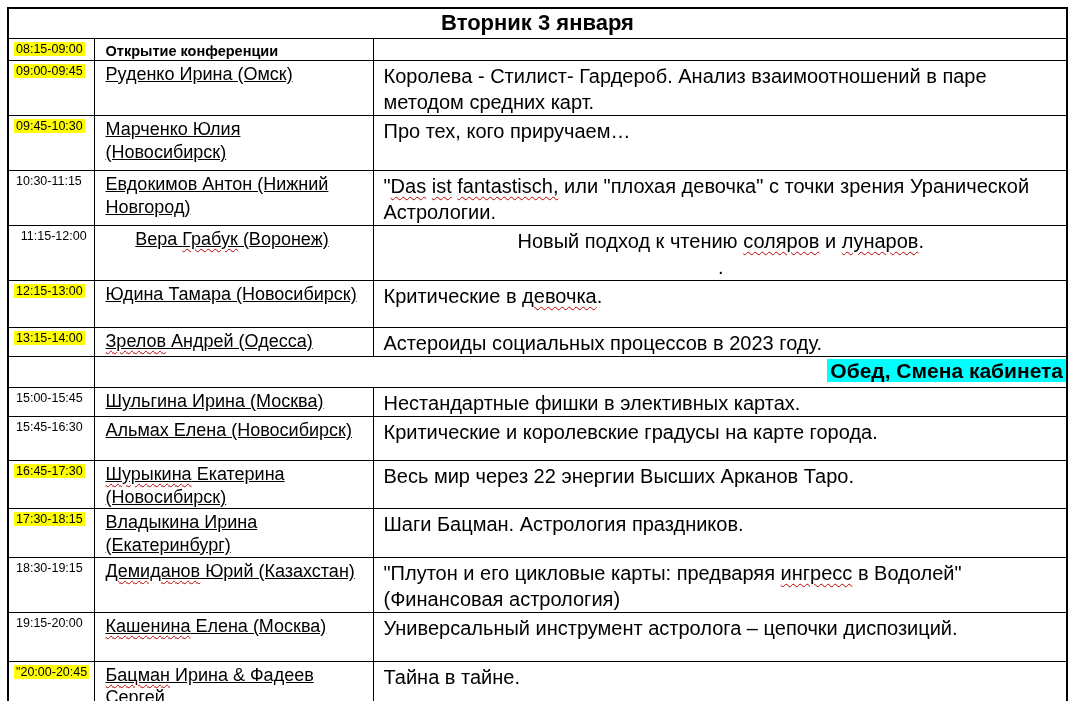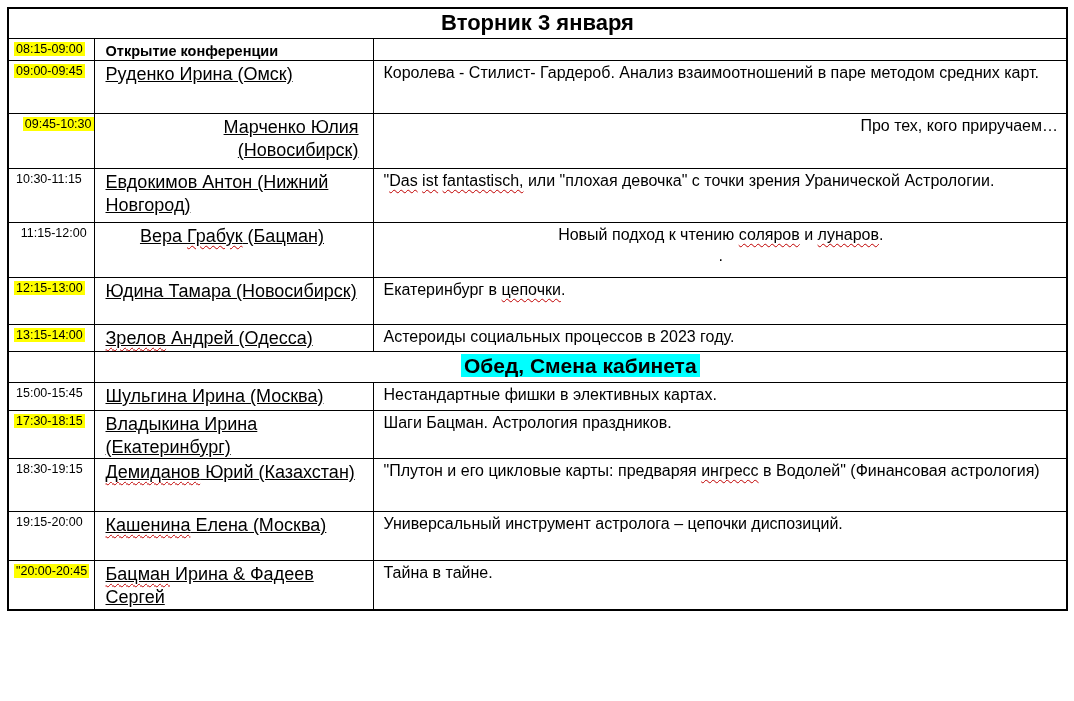--- a/index.html
+++ b/index.html
@@ -47,32 +47,32 @@
   }
   .time-chip { padding: 0 2px; }
   .time-chip.hl { background: var(--hl-yellow, #ffff00); }
   td.speaker-cell {
     font-size: 18px;
     line-height: 1.26;
     padding: 2px 14px 0 11px;
     text-decoration: underline;
   }
   td.topic-cell {
-    font-size: 16px;
+    font-size: 20px;
     line-height: 1.3;
     padding: 2px 8px 0 10px;
     white-space: pre-wrap;
   }
   td.opening-cell {
     font-weight: bold;
     font-size: 14.5px;
     padding: 4px 0 0 11px;
   }
   td.break-cell {
-    text-align: center;
+    text-align: right;
     padding-top: 2px;
   }
   .break-label {
     background: var(--hl-cyan, #00ffff);
     font-weight: bold;
     font-size: 21px;
     padding: 0 3px;
   }
   .sp {
     text-decoration-line: underline;
@@ -99,54 +99,64 @@
     <tr style="height: 22px; padding-left: 48px;">
           <td class="time-cell"><span class="time-chip hl">08:15-09:00</span></td>
           <td class="opening-cell"><span>Открытие конференции</span></td>
           <td></td>
         </tr>
         <tr style="height: 53px;">
           <td class="time-cell"><span class="time-chip hl">09:00-09:45</span></td>
           <td class="speaker-cell"><span>Руденко Ирина (Омск)</span></td>
           <td class="topic-cell"><span>Королева - Стилист- Гардероб. Анализ взаимоотношений в паре методом средних карт.</span></td>
         </tr>
-        <tr style="height: 55px; text-align: right;">
+        <tr style="height: 55px;">
           <td class="time-cell"><span class="time-chip hl">09:45-10:30</span></td>
           <td class="speaker-cell"><span>Марченко Юлия (Новосибирск)</span></td>
           <td class="topic-cell"><span>Про тех, кого приручаем…</span></td>
         </tr>
         <tr style="height: 54px;">
           <td class="time-cell"><span class="time-chip">10:30-11:15</span></td>
           <td class="speaker-cell"><span>Евдокимов Антон (Нижний Новгород)</span></td>
           <td class="topic-cell"><span>"</span><span class="sp">Das</span><span> </span><span class="sp">ist</span><span> </span><span class="sp">fantastisch,</span><span> или "плохая девочка" с точки зрения Уранической Астрологии.</span></td>
         </tr>
         <tr style="height: 55px; text-align: center;">
           <td class="time-cell"><span class="time-chip">11:15-12:00</span></td>
-          <td class="speaker-cell"><span>Вера </span><span class="sp">Грабук</span><span> (Бацман)</span></td>
+          <td class="speaker-cell"><span>Вера </span><span class="sp">Грабук</span><span> (Воронеж)</span></td>
           <td class="topic-cell"><span>Новый подход к чтению </span><span class="sp">соляров</span><span> и </span><span class="sp">лунаров</span><span>.
 .</span></td>
         </tr>
         <tr style="height: 47px;">
           <td class="time-cell"><span class="time-chip hl">12:15-13:00</span></td>
           <td class="speaker-cell"><span>Юдина Тамара (Новосибирск)</span></td>
-          <td class="topic-cell"><span>Екатеринбург в </span><span class="sp">цепочки</span><span>.</span></td>
+          <td class="topic-cell"><span>Критические в </span><span class="sp">девочка</span><span>.</span></td>
         </tr>
         <tr style="height: 27px;">
           <td class="time-cell"><span class="time-chip hl">13:15-14:00</span></td>
           <td class="speaker-cell"><span class="sp">Зрелов</span><span> Андрей (Одесса)</span></td>
           <td class="topic-cell"><span>Астероиды социальных процессов в 2023 году.</span></td>
         </tr>
         <tr style="height: 31px;">
           <td class="time-cell"></td>
           <td class="break-cell" colspan="2"><span class="break-label">Обед, Смена кабинета</span></td>
         </tr>
         <tr style="height: 28px;">
           <td class="time-cell"><span class="time-chip">15:00-15:45</span></td>
           <td class="speaker-cell"><span>Шульгина Ирина (Москва)</span></td>
           <td class="topic-cell"><span>Нестандартные фишки в элективных картах.</span></td>
+        </tr>
+        <tr style="height: 44px;">
+          <td class="time-cell"><span class="time-chip">15:45-16:30</span></td>
+          <td class="speaker-cell"><span>Альмах Елена (Новосибирск)</span></td>
+          <td class="topic-cell"><span>Критические и королевские градусы на карте города.</span></td>
+        </tr>
+        <tr style="height: 46px;">
+          <td class="time-cell"><span class="time-chip hl">16:45-17:30</span></td>
+          <td class="speaker-cell"><span class="sp">Шурыкина</span><span> Екатерина (Новосибирск)</span></td>
+          <td class="topic-cell"><span>Весь мир через 22 энергии Высших Арканов Таро.</span></td>
         </tr>
         <tr style="height: 47px; padding-left: 32px;">
           <td class="time-cell"><span class="time-chip hl">17:30-18:15</span></td>
           <td class="speaker-cell"><span>Владыкина Ирина (Екатеринбург)</span></td>
           <td class="topic-cell"><span>Шаги Бацман. Астрология праздников.</span></td>
         </tr>
         <tr style="height: 53px;">
           <td class="time-cell"><span class="time-chip">18:30-19:15</span></td>
           <td class="speaker-cell"><span class="sp">Демиданов</span><span> Юрий (Казахстан)</span></td>
           <td class="topic-cell"><span>"Плутон и его цикловые карты: предваряя </span><span class="sp">ингресс</span><span> в Водолей" (Финансовая астрология)</span></td>

